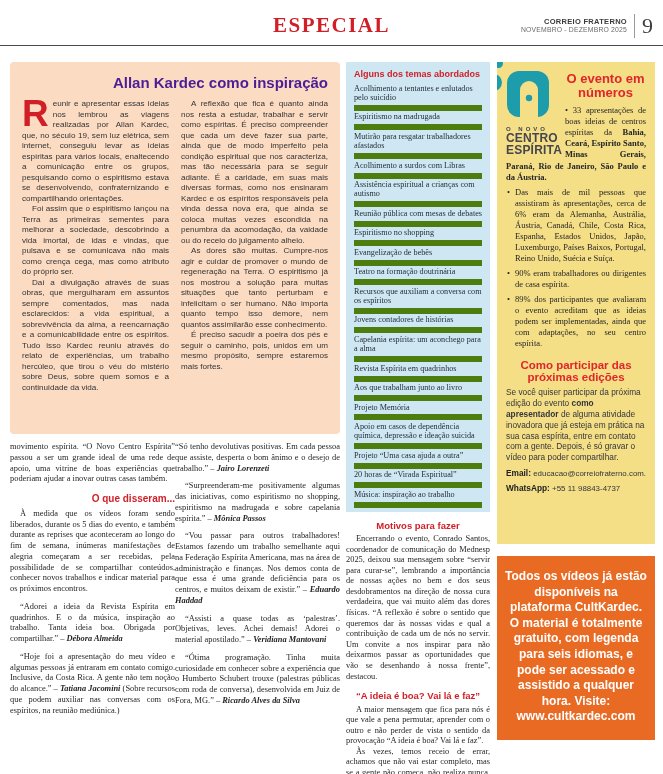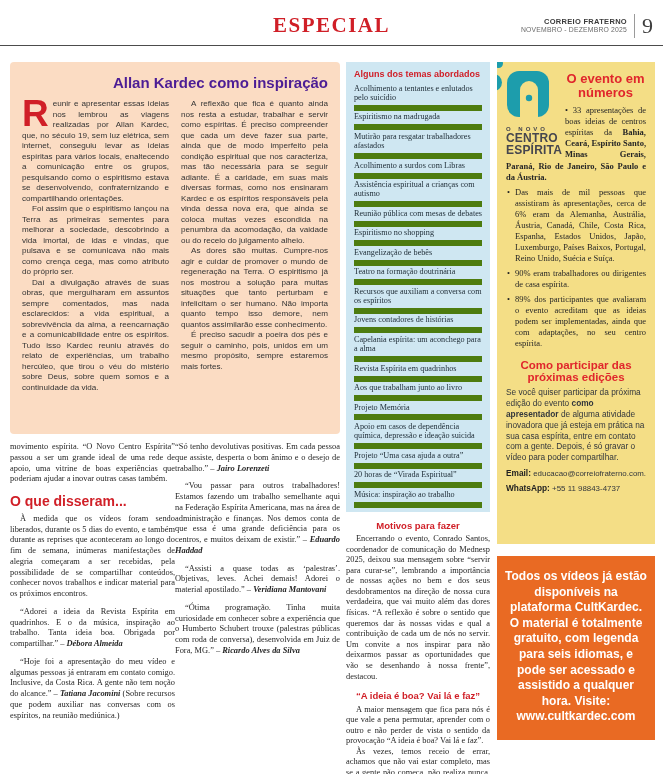--- a/index.html
+++ b/index.html
@@ -34,21 +34,21 @@
     font-size:37px;line-height:27px;color:#d01f27;margin:1px 4px 0 0;}
 
   .body-cols{display:flex;margin-top:8px;font-size:8.4px;line-height:1.28;
     text-align:justify;}
   .body-col{flex:1;min-width:0;}
   .body-col p{margin:0;text-indent:10px;}
   .body-col p.no-indent{text-indent:0;}
   .body-col p.quote{margin-top:7px;}
   .quote-author{font-weight:bold;font-style:italic;}
   .red-subhead{color:#d01f27;font-family:"Liberation Sans",sans-serif;font-weight:bold;
-    font-size:14px;text-align:left;margin:8px 0 3px;}
+    font-size:10px;text-align:right;margin:8px 0 3px;}
 
   
   .col-mid{position:absolute;left:346px;top:62px;width:144px;}
   .topics-box{background:#cfe7f2;padding:7px 8px 4px;box-sizing:border-box;}
   .topics-heading{color:#d01f27;font-family:"Liberation Sans",sans-serif;font-weight:bold;
     font-size:9px;margin:0 0 3px;}
   .topic-item{font-size:8.2px;line-height:1.15;padding:1.5px 0 2.5px;
     border-bottom:6px solid #4d7c0f;color:#22303a;}
   .mid-text{font-size:8.4px;line-height:1.26;text-align:justify;}
   .mid-text p{margin:0;text-indent:10px;}
@@ -125,20 +125,21 @@
     <div class="body-cols">
       <div class="body-col">
         <p class="no-indent">movimento espírita. “O Novo Centro Espírita” passou a ser um grande ideal de uma rede de apoio, uma vitrine de boas experiências que poderiam ajudar a inovar outras casas também.</p>
         <div class="red-subhead">O que disseram...</div>
         <p>À medida que os vídeos foram sendo liberados, durante os 5 dias do evento, e também durante as reprises que aconteceram ao longo do fim de semana, inúmeras manifestações de alegria começaram a ser recebidas, pela possibilidade de se compartilhar conteúdos, conhecer novos trabalhos e indicar material para os próximos encontros.</p>
         <p class="quote"><span>“Adorei a ideia da Revista Espírita em quadrinhos. E o da música, inspiração ao trabalho. Tanta ideia boa. Obrigada por compartilhar.” – </span><span class="quote-author">Débora Almeida</span><span></span></p>
         <p class="quote"><span>“Hoje foi a apresentação do meu vídeo e algumas pessoas já entraram em contato comigo. Inclusive, da Costa Rica. A gente não tem noção do alcance.” – </span><span class="quote-author">Tatiana Jacomini</span><span> (Sobre recursos que podem auxiliar nas conversas com os espíritos, na reunião mediúnica.)</span></p>
       </div>
       <div class="body-col">
         <p class="quote no-indent" style="margin-top:0"><span>“Só tenho devolutivas positivas. Em cada pessoa que assiste, desperta o bom ânimo e o desejo de trabalho.” – </span><span class="quote-author">Jairo Lorenzeti</span></p>
+        <p class="quote"><span>“Surpreenderam-me positivamente algumas das iniciativas, como espiritismo no shopping, espiritismo na madrugada e sobre capelania espírita.” – </span><span class="quote-author">Mônica Passos</span></p>
         <p class="quote"><span>“Vou passar para outros trabalhadores! Estamos fazendo um trabalho semelhante aqui na Federação Espírita Americana, mas na área de administração e finanças. Nos demos conta de que essa é uma grande deficiência para os centros, e muitos deixam de existir.” – </span><span class="quote-author">Eduardo Haddad</span></p>
         <p class="quote"><span>“Assisti a quase todas as ‘palestras’. Objetivas, leves. Achei demais! Adorei o material apostilado.” – </span><span class="quote-author">Veridiana Mantovani</span></p>
         <p class="quote"><span>“Ótima programação. Tinha muita curiosidade em conhecer sobre a experiência que o Humberto Schubert trouxe (palestras públicas com roda de conversa), desenvolvida em Juiz de Fora, MG.” – </span><span class="quote-author">Ricardo Alves da Silva</span></p>
       </div>
     </div>
   </div>
 
   <div class="col-mid">
     <div class="topics-box">
       <div class="topics-heading">Alguns dos temas abordados</div>

